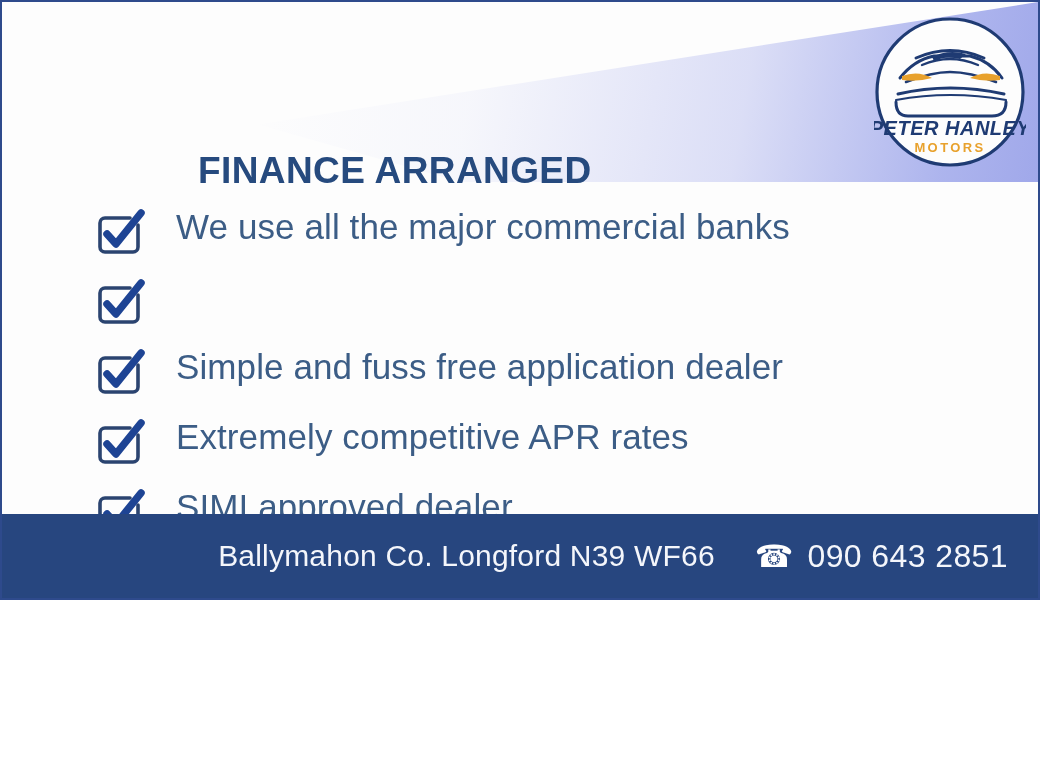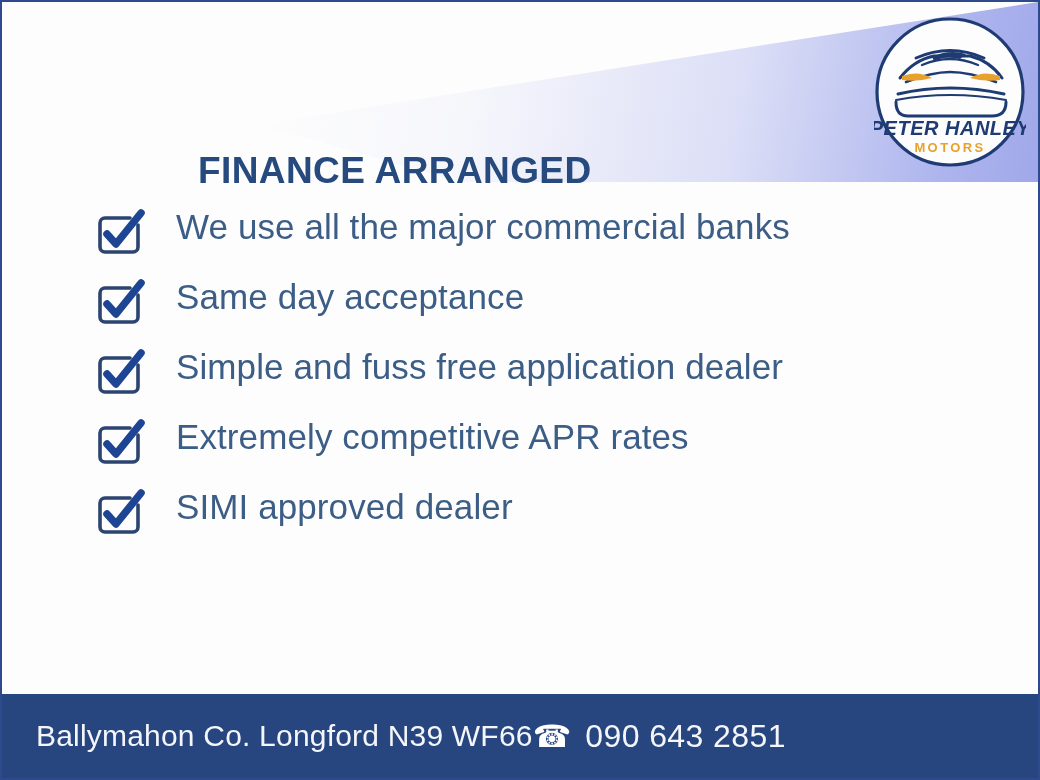--- a/index.html
+++ b/index.html
@@ -3,21 +3,21 @@
 <meta charset="utf-8">
 <style>
   html, body {
     margin: 0;
     padding: 0;
     background: #ffffff;
   }
   #canvas {
     position: relative;
     width: 1040px;
-    height: 780px;
+    height: 600px;
     background: #fdfdfd;
     overflow: hidden;
     box-sizing: border-box;
     border: 2px solid #2e4a8c;
     font-family: "Liberation Sans", sans-serif;
   }
 
   
   #wedge {
     position: absolute;
@@ -91,23 +91,24 @@
   #footer {
     position: absolute;
     left: 0;
     right: 0;
     bottom: 0;
     height: 84px;
     background: #264a8c;
     background: #27467f;
     display: flex;
     align-items: center;
-    justify-content: flex-start;
+    justify-content: flex-end;
     padding: 0 30px 0 34px;
     box-sizing: border-box;
+    gap: 40px;
   }
   #address {
     color: #f4f6fb;
     font-size: 30px;
     font-weight: 400;
     letter-spacing: 0.2px;
     white-space: nowrap;
   }
   #phone-wrap {
     display: flex;
@@ -180,21 +181,20 @@
     </div>
 
 
     <div class="row">
       <span class="cbox">
         <svg viewBox="0 0 52 48" width="52" height="48">
           <path d="M44 16 V38 a5 5 0 0 1 -5 5 H11 a5 5 0 0 1 -5 -5 V14 a5 5 0 0 1 5 -5 H36" fill="none" stroke="#2b4470" stroke-width="3.6" stroke-linecap="round"></path>
           <path d="M13 25 L22 35 L47 4" fill="none" stroke="#1e4494" stroke-width="7.5" stroke-linecap="round" stroke-linejoin="round"></path>
         </svg>
       </span>
-      <span class="rowtext">Same day acceptance</span>
     </div>
 
     <div class="row">
       <span class="cbox">
         <svg viewBox="0 0 52 48" width="52" height="48">
           <path d="M44 16 V38 a5 5 0 0 1 -5 5 H11 a5 5 0 0 1 -5 -5 V14 a5 5 0 0 1 5 -5 H36" fill="none" stroke="#2b4470" stroke-width="3.6" stroke-linecap="round"></path>
           <path d="M13 25 L22 35 L47 4" fill="none" stroke="#1e4494" stroke-width="7.5" stroke-linecap="round" stroke-linejoin="round"></path>
         </svg>
       </span>
       <span class="rowtext">Simple and fuss free application dealer</span>

